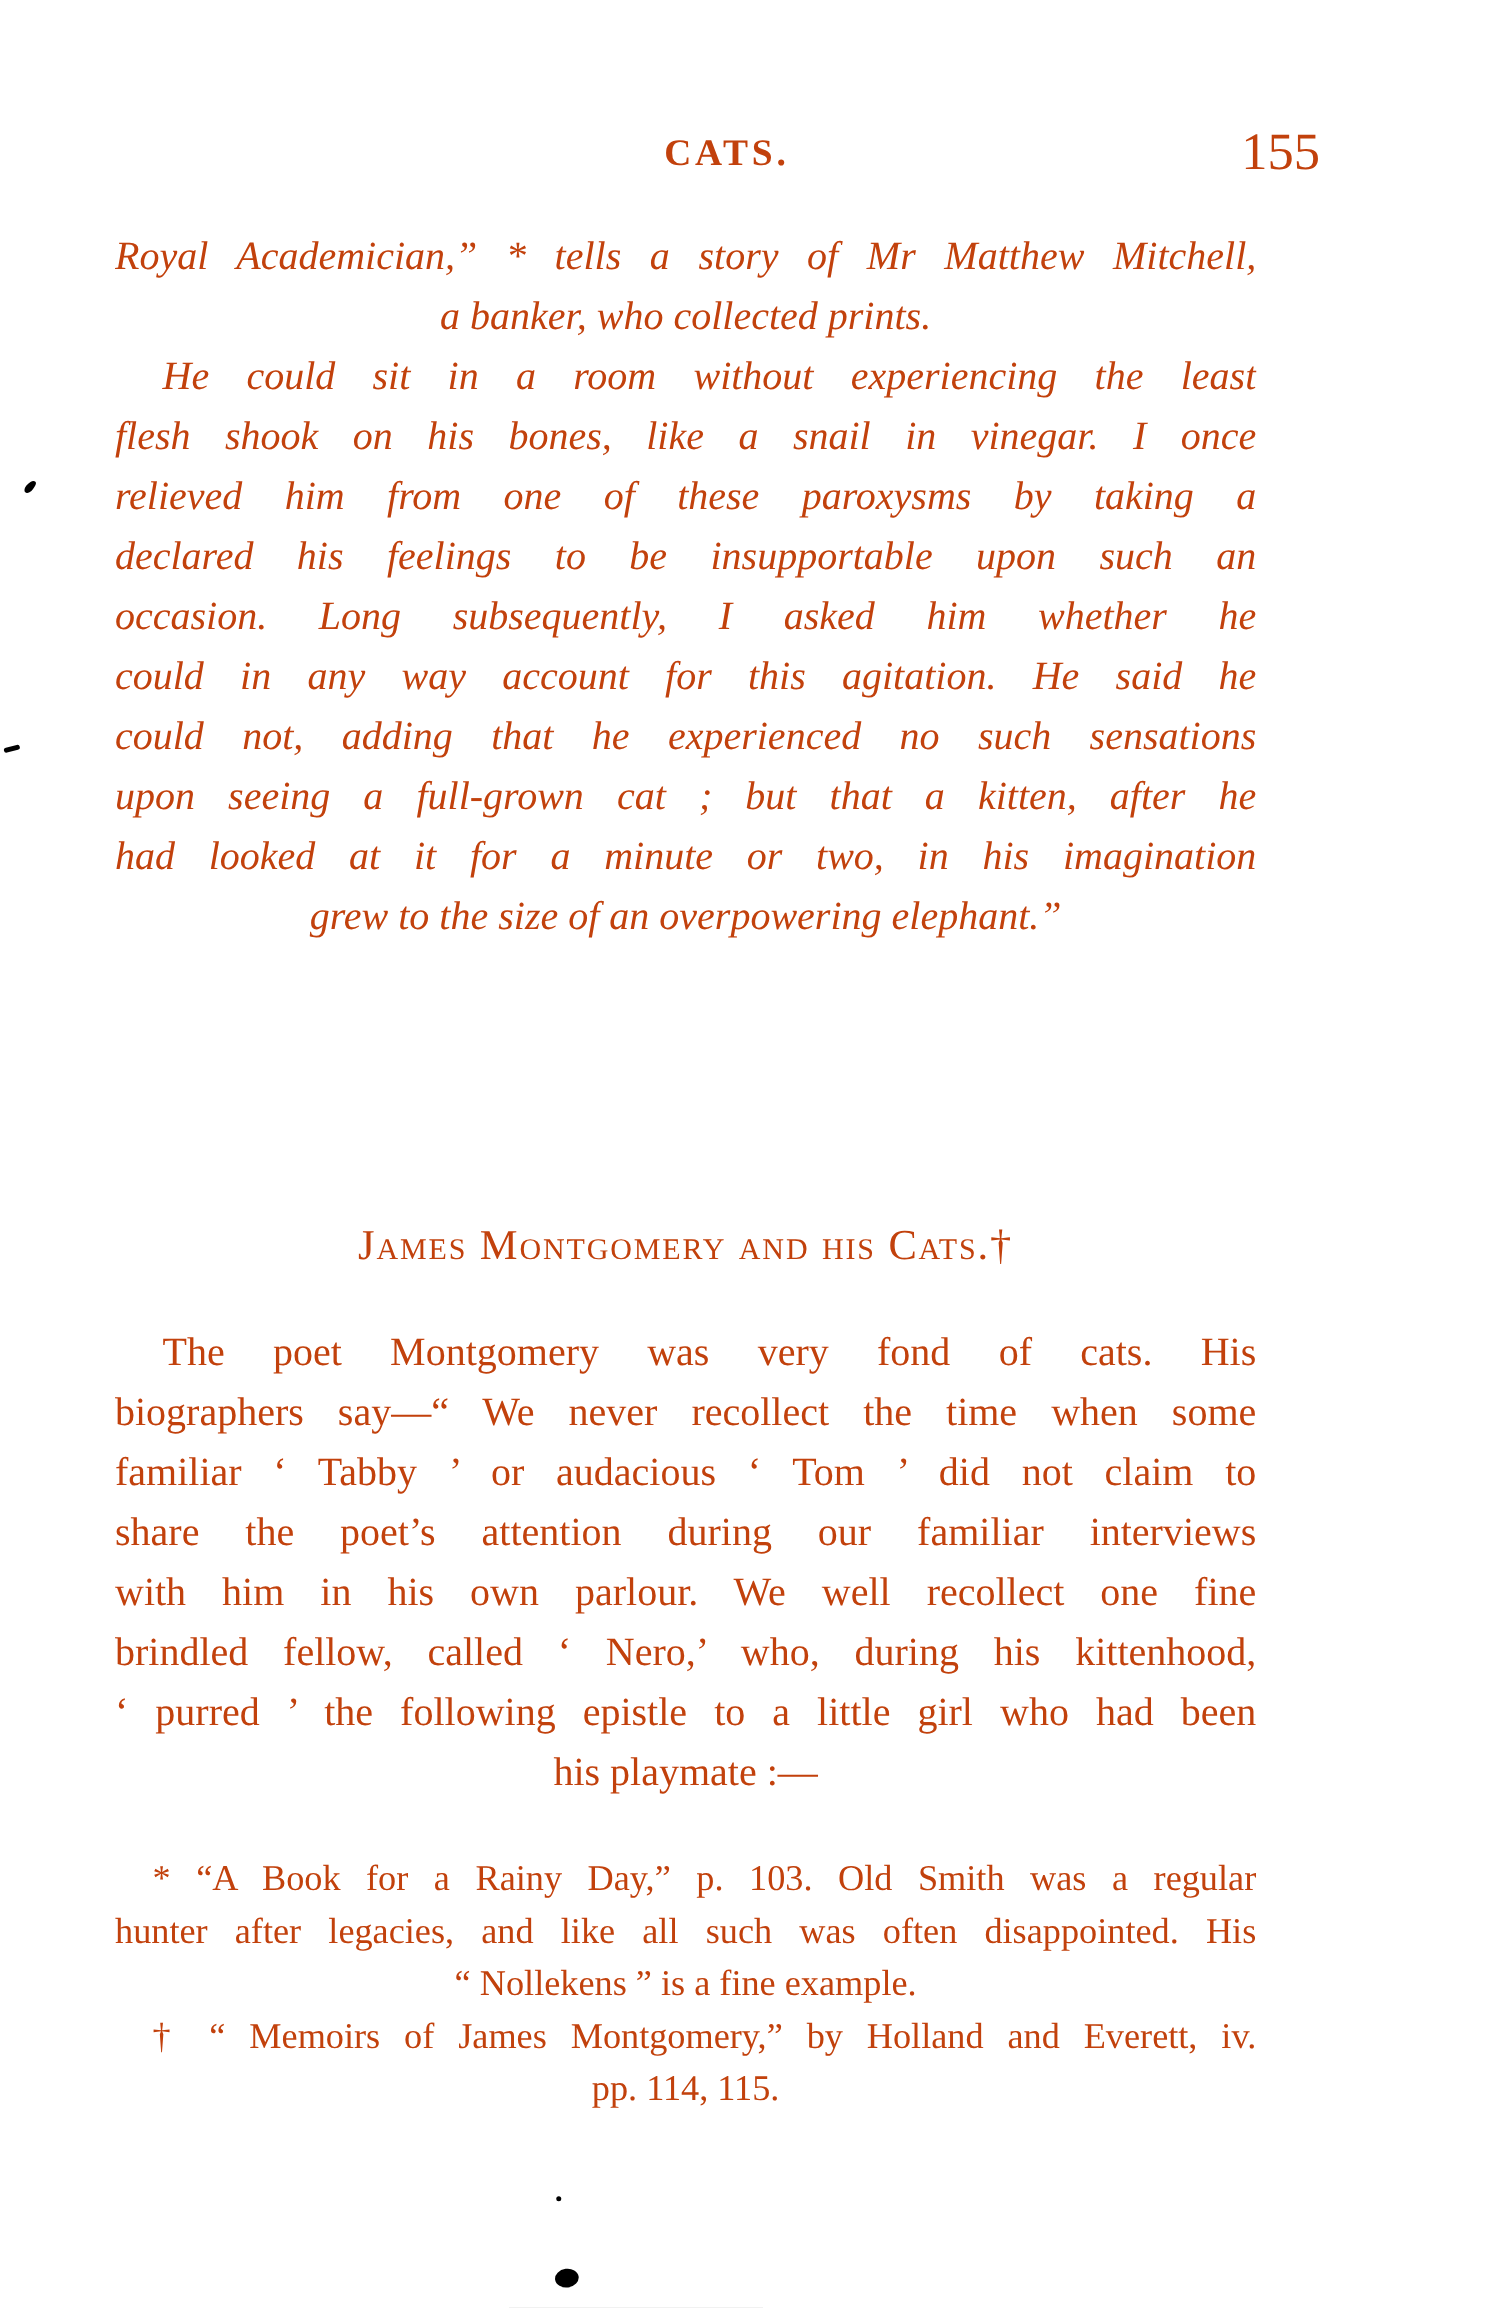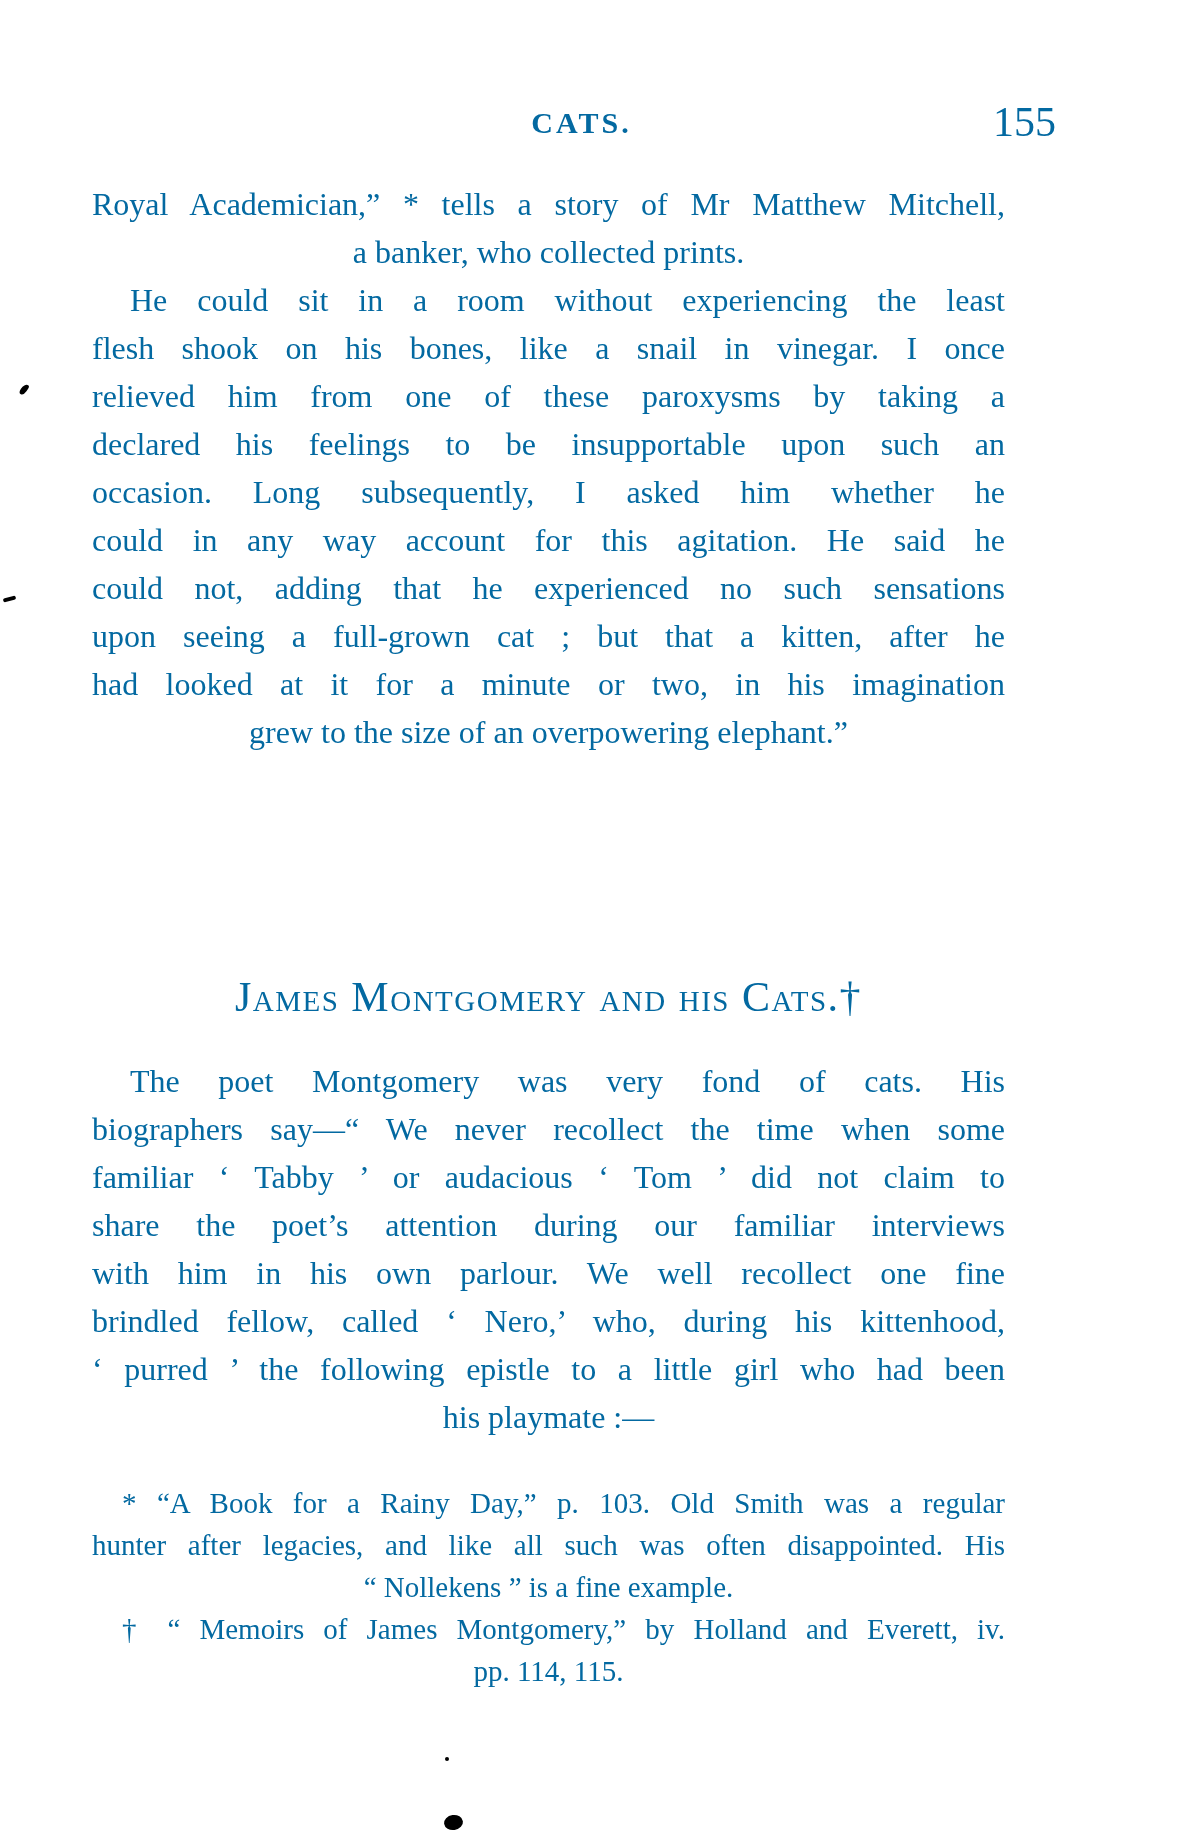--- a/index.html
+++ b/index.html
@@ -1,21 +1,21 @@
 <!DOCTYPE html>
 <html><head>
 <meta charset="utf-8">
 <style>
   html, body { margin: 0; padding: 0; background: #e8e8e8; }
   .page {
     position: relative;
     width: 1192px;
     height: 1846px;
     background: #ffffff;
-    color: #0369a1;
+    color: #c2410c;
     font-family: "Liberation Serif", "DejaVu Serif", serif;
     overflow: hidden;
     margin: 0 auto;
   }
 
   
   .running-head {
     position: absolute;
     left: 92px; top: 103px; width: 913px;
     text-align: center;
@@ -31,42 +31,42 @@
     font-size: 42px;
     line-height: 48px;
   }
 
   
   .column {
     position: absolute;
     left: 92px; width: 913px;
   }
   .body-text { top: 180px; font-size: 32px; }
-  .body-text .jline, .body-text .lastline { line-height: 48px; height: 48px; }
+  .body-text .jline, .body-text .lastline { line-height: 48px; height: 48px; font-style: italic; }
 
   .jline {
     text-align: justify;
     text-align-last: justify;
     white-space: nowrap;
     overflow: hidden;
   }
   .lastline {
     text-align: center;
     white-space: nowrap;
     overflow: hidden;
   }
   .indent-first > .jline:first-child { padding-left: 38px; }
 
   
   .section-heading {
     position: absolute;
     left: 92px; top: 973px; width: 913px;
     text-align: center;
     font-variant: small-caps;
-    font-size: 42px;
+    font-size: 34px;
     letter-spacing: 1.5px;
     line-height: 48px;
     white-space: nowrap;
   }
 
   .montgomery { top: 1057px; font-size: 32px; }
   .montgomery .jline, .montgomery .lastline { line-height: 48px; height: 48px; }
 
   
   .footnotes { top: 1482px; font-size: 29px; }

